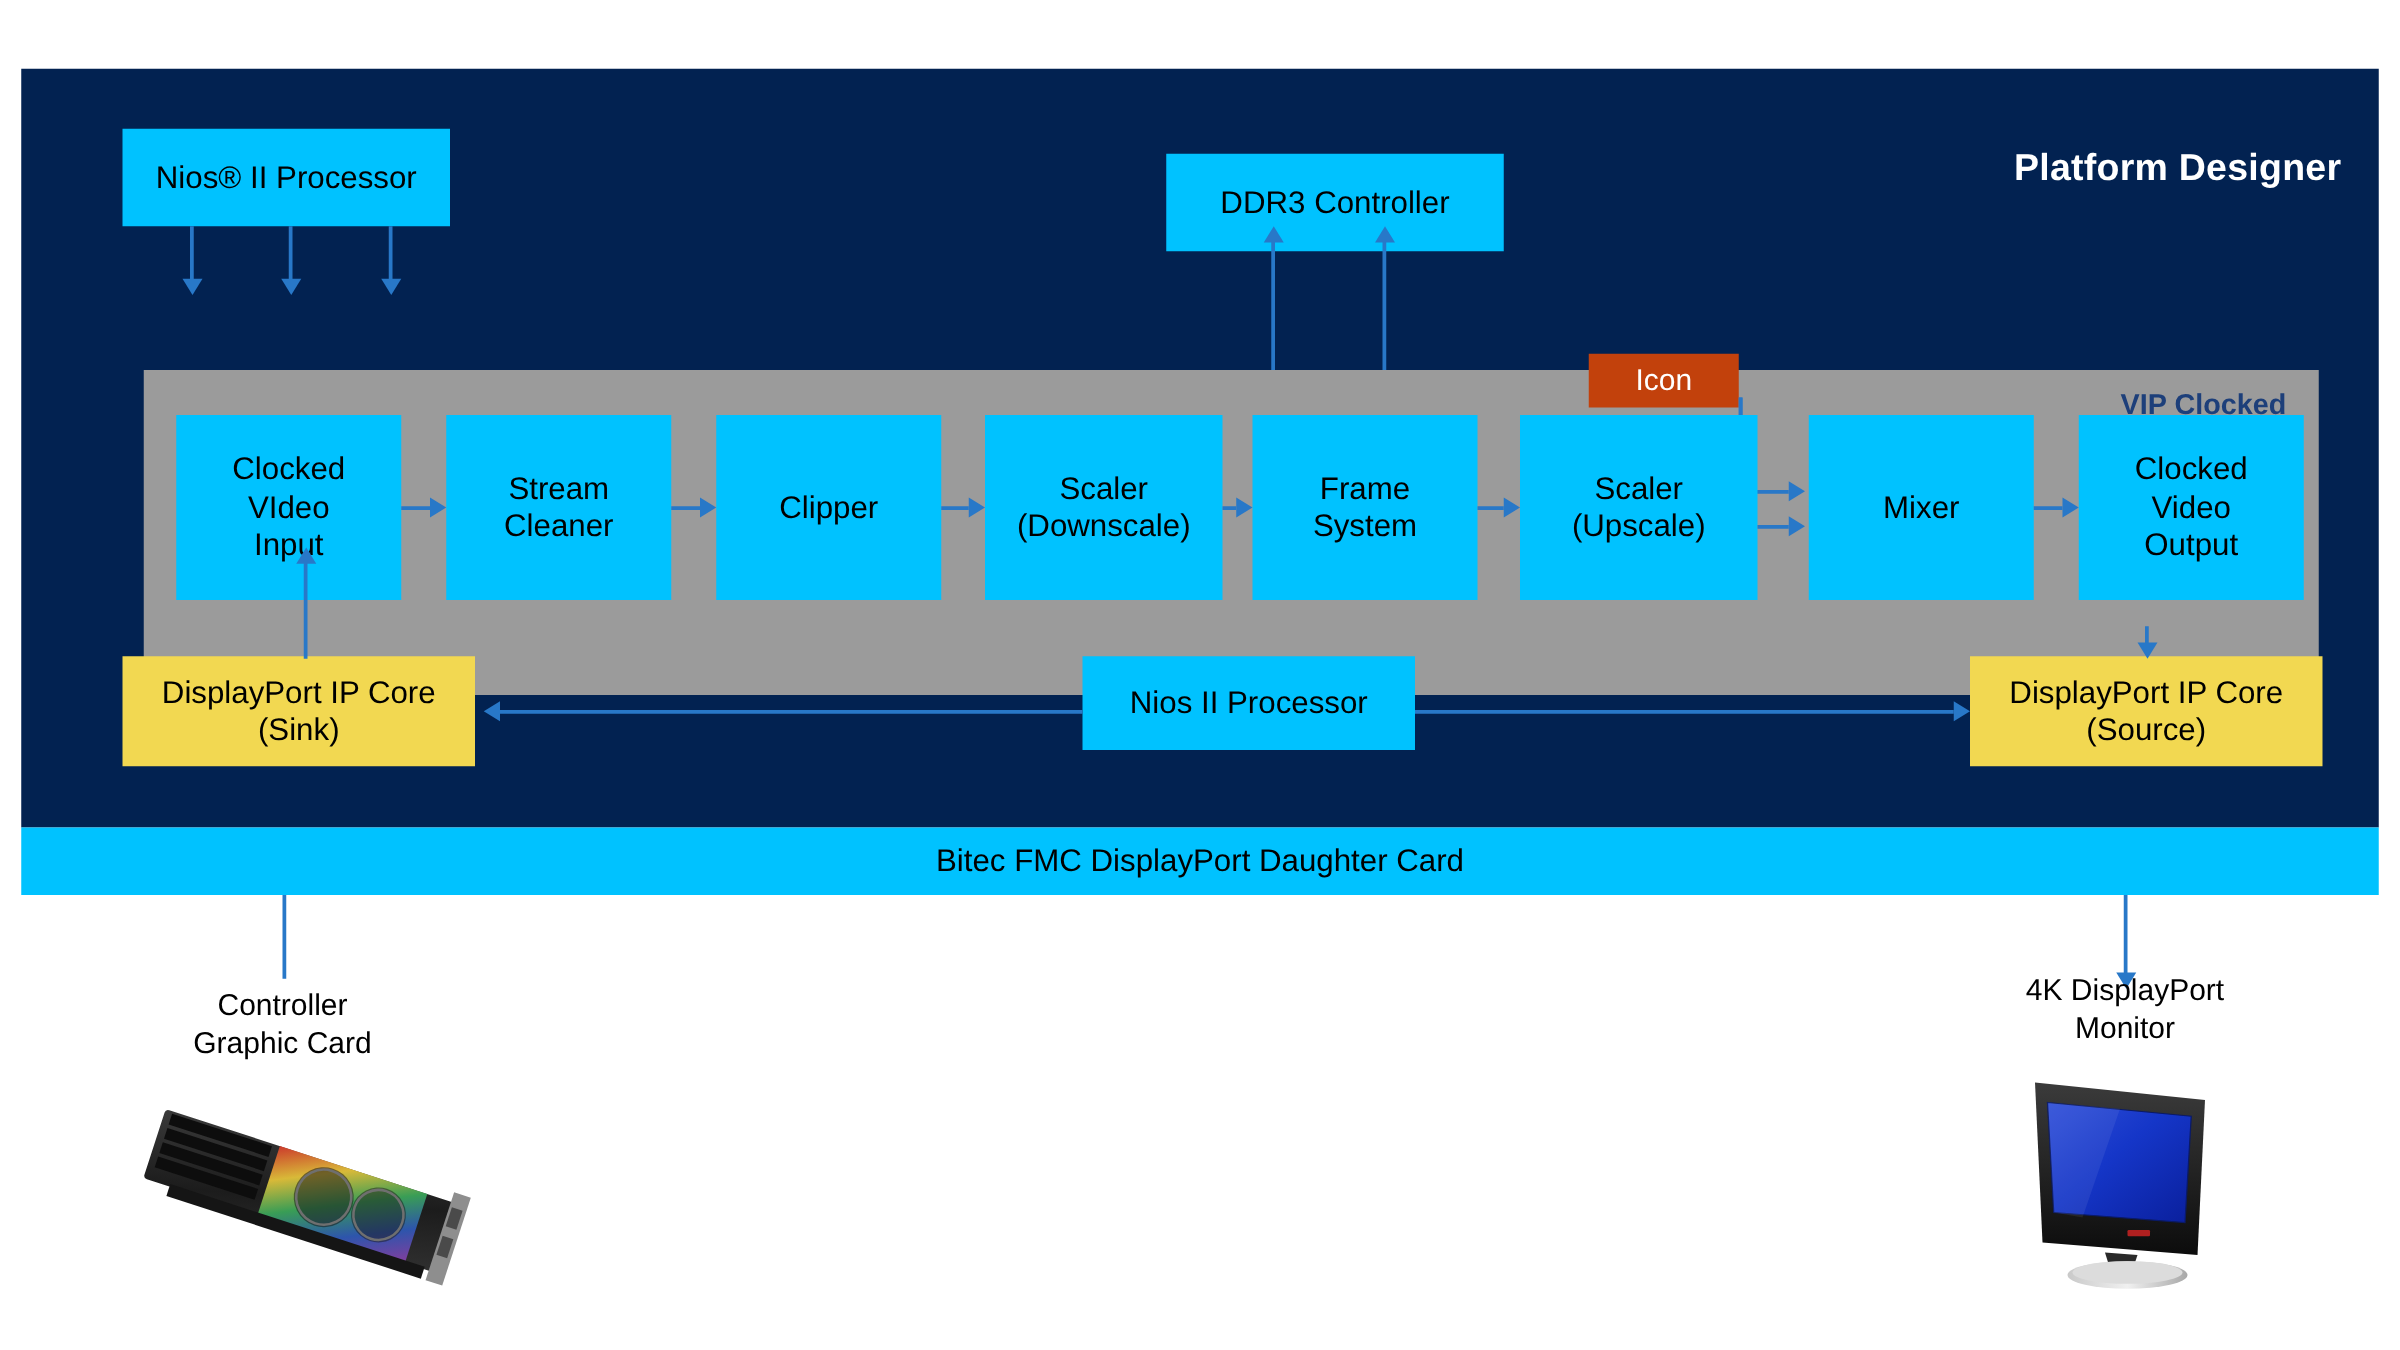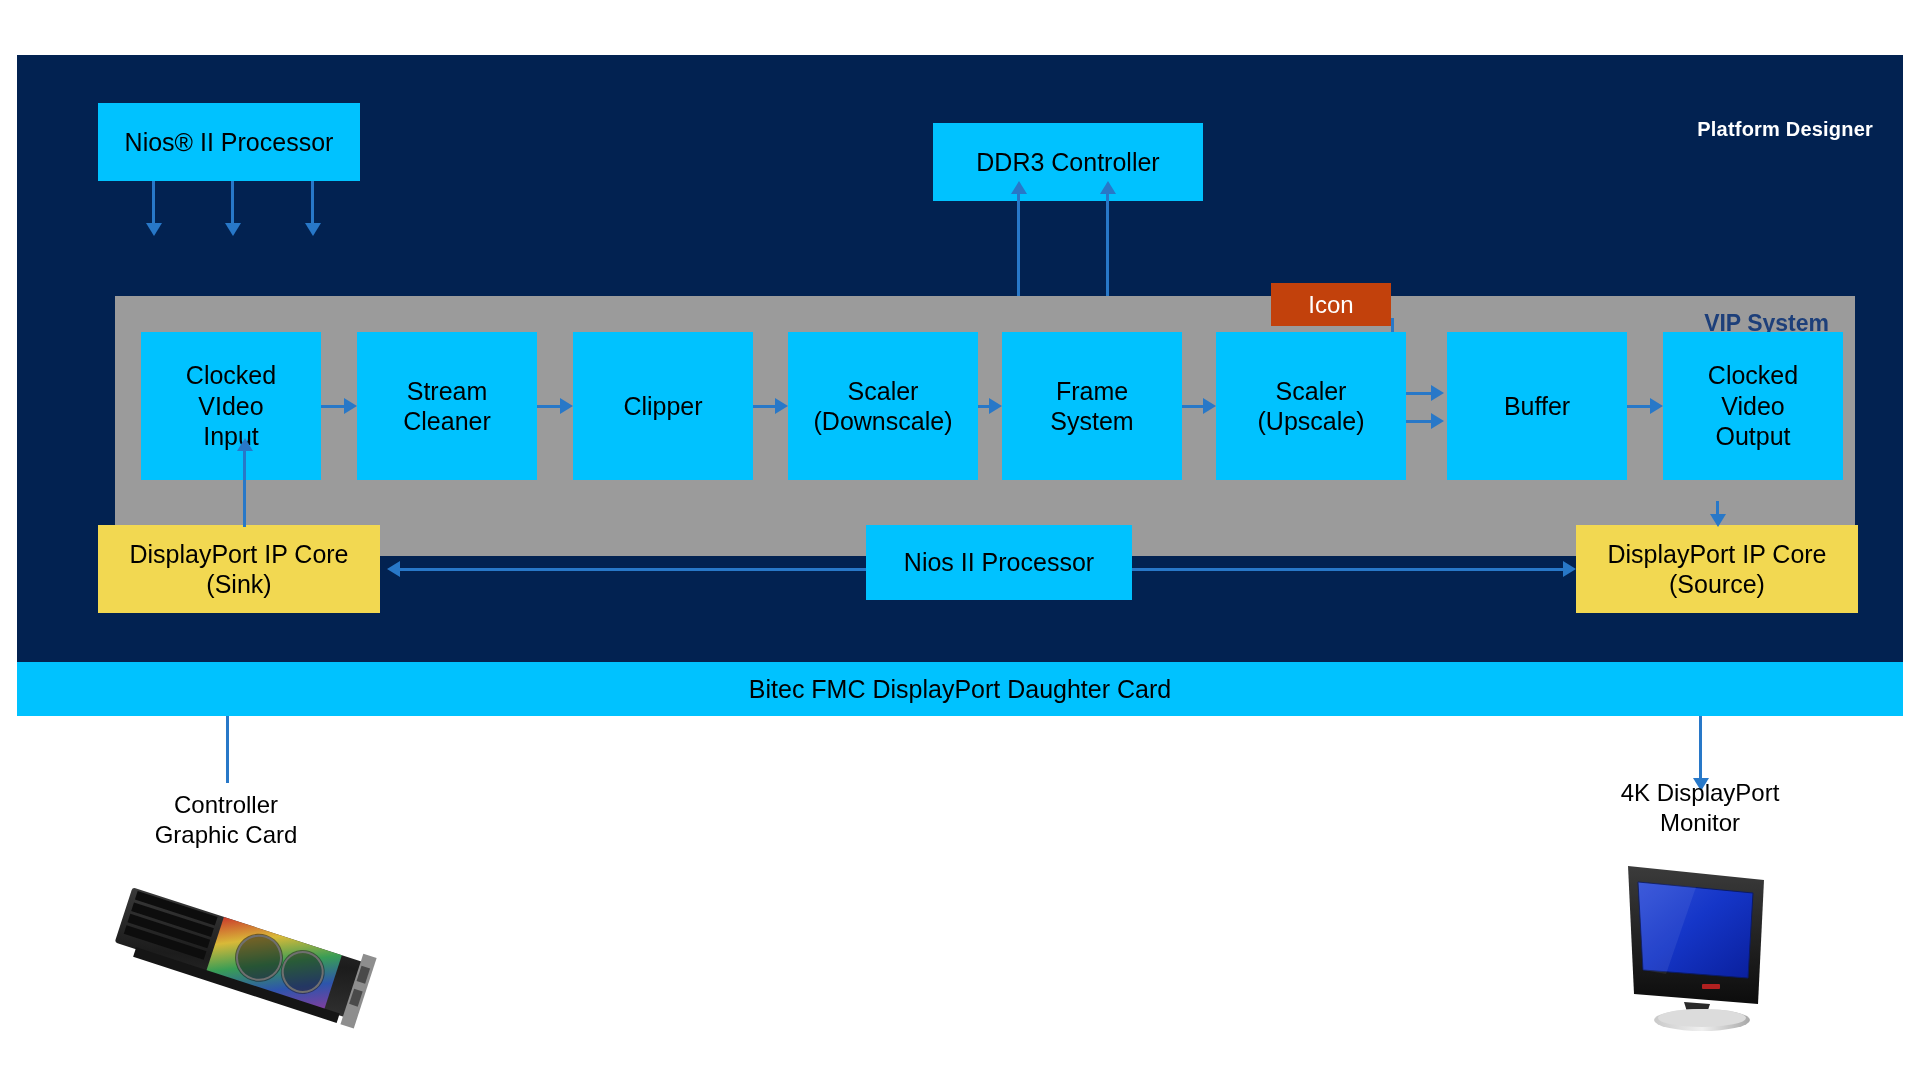--- a/index.html
+++ b/index.html
@@ -24,21 +24,21 @@
     width: 1886px;
     height: 607px;
     background: #022251;
   }
 
   #platform-designer-title {
     position: absolute;
     right: 30px;
     top: 63px;
     color: #ffffff;
-    font-size: 20px;
+    font-size: 30px;
     font-weight: bold;
     letter-spacing: 0.2px;
     white-space: nowrap;
   }
 
   
   #vip-box {
     position: absolute;
     left: 98px;
     top: 241px;
@@ -163,21 +163,21 @@
 
   <div class="ln ln-v" style="left:1000px; top:131px; height:200px;"></div>
   <div class="arrow arrow-up" style="left:994px; top:126px;"></div>
   <div class="arrow arrow-down" style="left:994px; top:318px;"></div>
 
   <div class="ln ln-v" style="left:1089px; top:131px; height:200px;"></div>
   <div class="arrow arrow-up" style="left:1083px; top:126px;"></div>
   <div class="arrow arrow-down" style="left:1083px; top:318px;"></div>
 
   <div id="vip-box">
-    <div id="vip-label">VIP System</div>
+    <div id="vip-label">VIP Clocked</div>
 
     <div class="blk darkblue" style="left:1156px; top:-13px; width:120px; height:43px; font-size:24px;">Icon</div>
 
     <div class="ln ln-v" style="left:1276px; top:22px; height:75px;"></div>
     <div class="ln ln-h" style="left:1276px; top:95px; width:3px;"></div>
     <div class="ln ln-h" style="left:1276px; top:95px; width:1px; height:3px;"></div>
     <div class="ln ln-v" style="left:1276px; top:22px; height:76px;"></div>
     <div class="ln ln-h" style="left:1276px; top:96px; width:40px;"></div>
     <div class="arrow arrow-right" style="left:1316px; top:89px;"></div>
 
@@ -192,21 +192,21 @@
 
     <div class="blk cyan" style="left:673px; top:36px; width:190px; height:148px; font-size:25px;">Scaler
 (Downscale)</div>
 
     <div class="blk cyan" style="left:887px; top:36px; width:180px; height:148px; font-size:25px;">Frame
 System</div>
 
     <div class="blk cyan" style="left:1101px; top:36px; width:190px; height:148px; font-size:25px;">Scaler
 (Upscale)</div>
 
-    <div class="blk cyan" style="left:1332px; top:36px; width:180px; height:148px; font-size:25px;">Buffer</div>
+    <div class="blk cyan" style="left:1332px; top:36px; width:180px; height:148px; font-size:25px;">Mixer</div>
 
     <div class="blk cyan" style="left:1548px; top:36px; width:180px; height:148px; font-size:25px;">Clocked
 Video
 Output</div>
 
     <div class="ln ln-h" style="left:206px; top:109px; width:23px;"></div>
     <div class="arrow arrow-right" style="left:229px; top:102px;"></div>
 
     <div class="ln ln-h" style="left:422px; top:109px; width:23px;"></div>
     <div class="arrow arrow-right" style="left:445px; top:102px;"></div>

